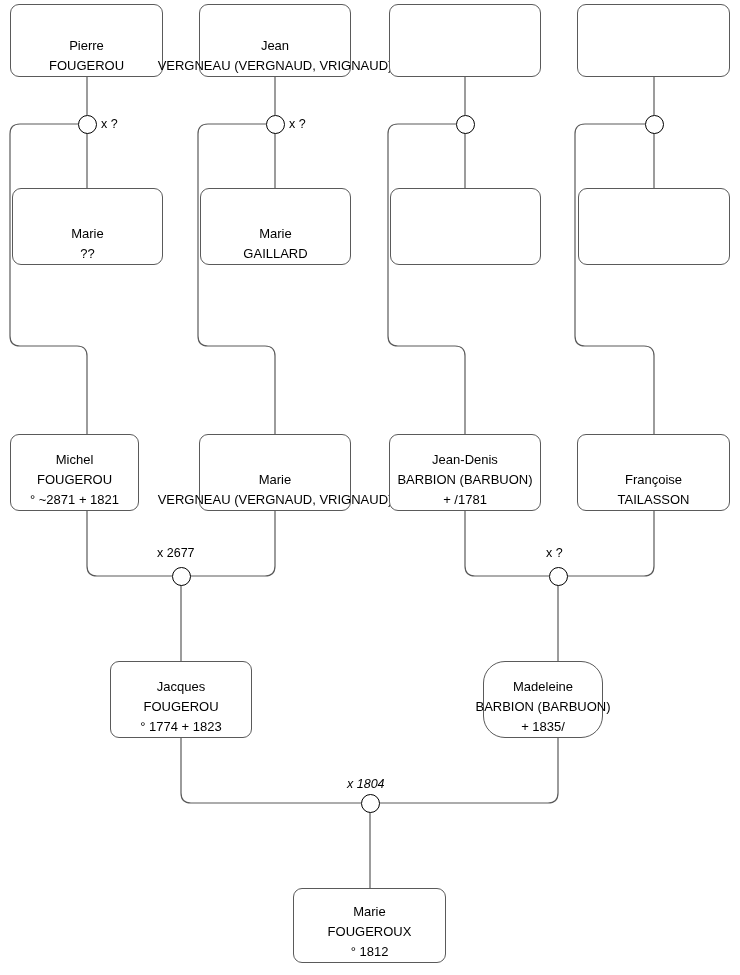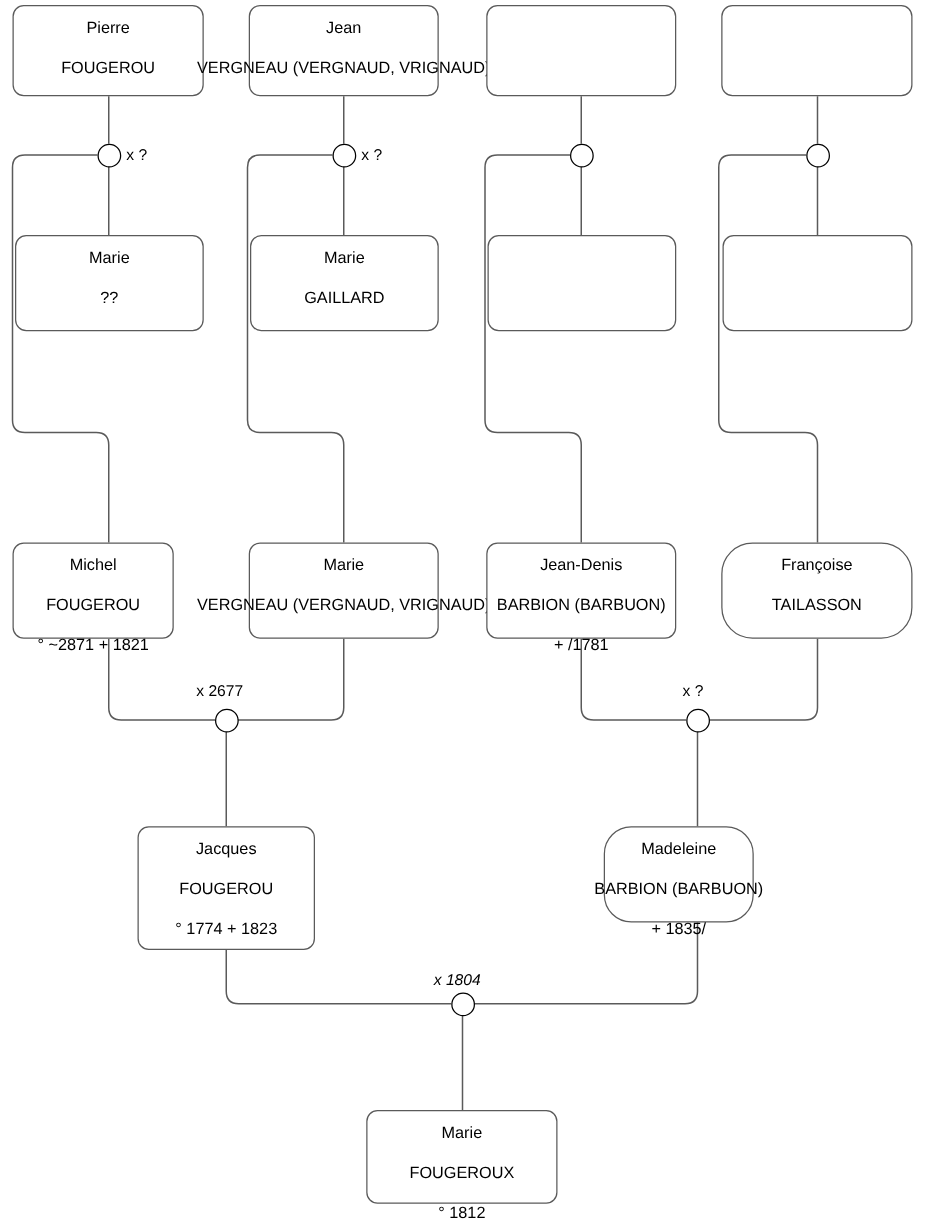--- a/index.html
+++ b/index.html
@@ -25,24 +25,23 @@
   }
   .node {
     position: absolute;
     box-sizing: border-box;
     border: 1px solid #5a5a5a;
     border-radius: 9px;
     background: #ffffff;
     display: flex;
     flex-direction: column;
     align-items: center;
-    justify-content: flex-start;
+    justify-content: flex-end;
     padding-top: 7px;
     z-index: 3;
-    gap: 12px;
   }
   .node .ln {
     font-size: 13px;
     line-height: 20px;
     color: #000000;
     white-space: nowrap;
     text-align: center;
   }
   .node .ln.overflow {
     position: relative;
@@ -171,33 +170,33 @@
     <div class="ln overflow">VERGNEAU (VERGNAUD, VRIGNAUD)</div>
     <div class="ln"></div>
   </div>
 
   <div class="node" style="left:389px; top:434px; width:152px; height:77px;">
     <div class="ln">Jean-Denis</div>
     <div class="ln overflow">BARBION (BARBUON)</div>
     <div class="ln">+ /1781</div>
   </div>
 
-  <div class="node" style="left:577px; top:434px; width:153px; height:77px;border-radius:25px;">
+  <div class="node" style="left:577px; top:434px; width:153px; height:77px;">
     <div class="ln">Françoise</div>
     <div class="ln">TAILASSON</div>
     <div class="ln"></div>
   </div>
 
   <div class="union-dot" style="left:172px; top:567px;"></div>
   <div class="union-label" style="left:157px; top:546px;">x 2677</div>
 
   <div class="union-dot" style="left:549px; top:567px;"></div>
   <div class="union-label" style="left:546px; top:546px;">x ?</div>
 
-  <div class="node" style="left:110px; top:661px; width:142px; height:99px;">
+  <div class="node" style="left:110px; top:661px; width:142px; height:77px;">
     <div class="ln">Jacques</div>
     <div class="ln">FOUGEROU</div>
     <div class="ln">° 1774 + 1823</div>
   </div>
 
   <div class="node" style="left:483px; top:661px; width:120px; height:77px;border-radius:22px;">
 
     <div class="ln">Madeleine</div>
     <div class="ln">BARBION (BARBUON)</div>
     <div class="ln">+ 1835/</div>

